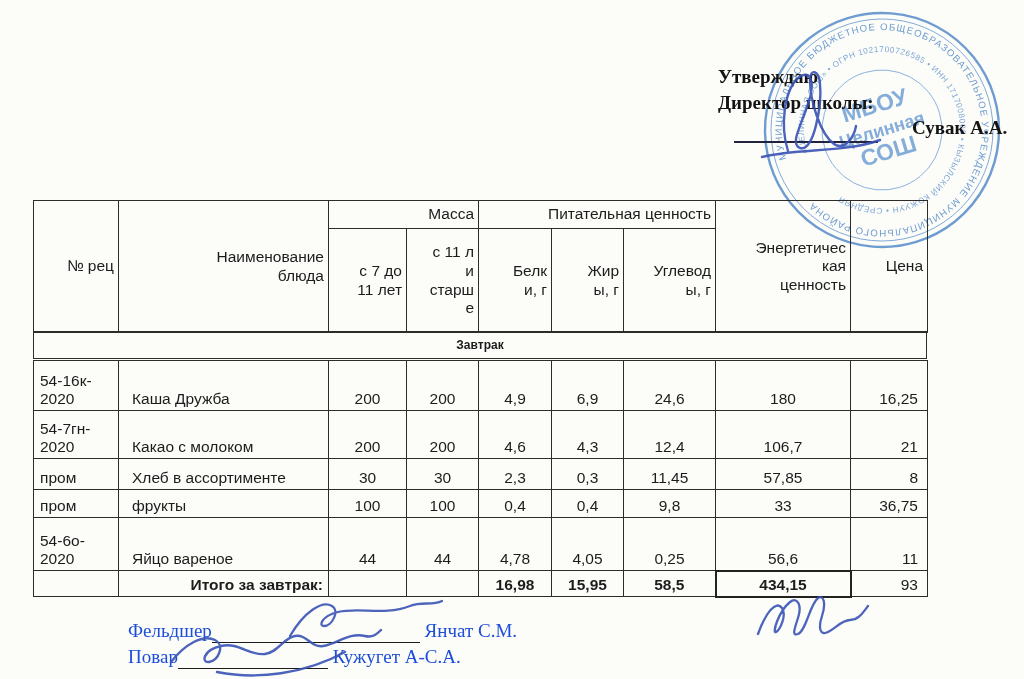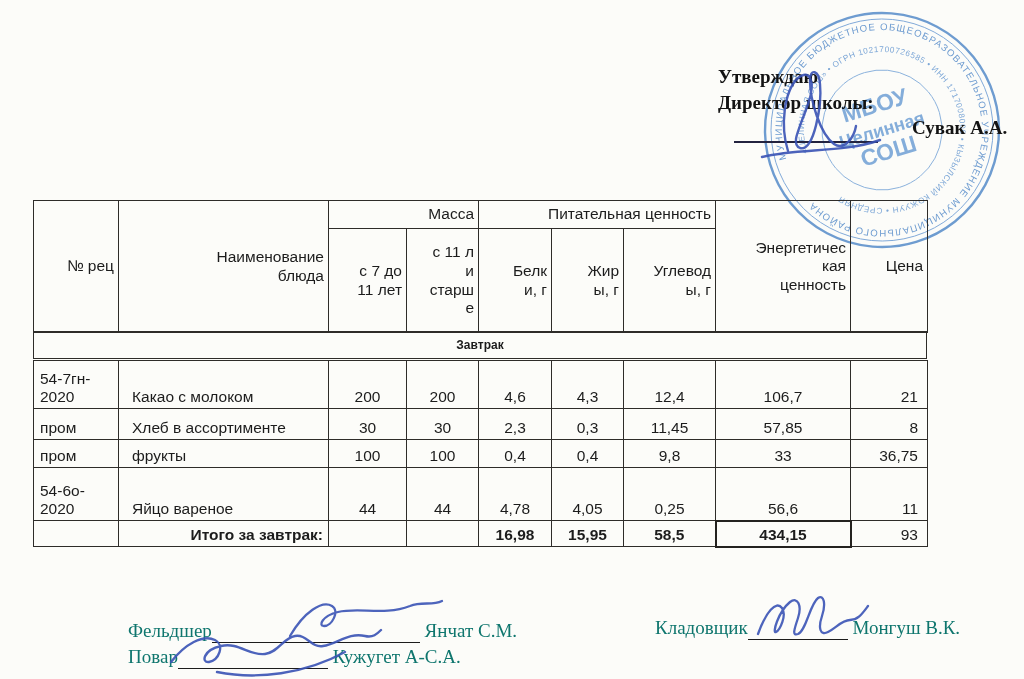--- a/index.html
+++ b/index.html
@@ -42,21 +42,21 @@
   .body-table td { vertical-align:bottom; text-align:center; padding-bottom:3px; white-space:pre-line; }
   .body-table td.c-recipe { text-align:left; padding-left:6px; }
   .body-table td.c-dish   { text-align:left; padding-left:13px; }
   .body-table td.c-price  { text-align:right; padding-right:9px; }
   .total-label { font-weight:bold; text-align:right !important; padding-right:5px !important; }
   .b { font-weight:bold; }
   .energy-box { border:2.6px solid #24221f !important; font-weight:bold;margin-top:16px; }
 
   
   .sig-row { position:absolute; z-index:4; font-family:"Liberation Serif", serif;
-    font-size:19px; color:#0f766e; white-space:nowrap; }
+    font-size:19px; color:#1d4ed8; white-space:nowrap; }
   .uline { display:inline-block; border-bottom:1.7px solid #1c1c1c; }
 </style>
 </head>
 <body>
 
 <div class="doc">
 
   <svg class="stamp" width="242" height="244" viewBox="0 0 242 244">
     <g transform="rotate(-17 121 122)" fill="none">
       <circle cx="121" cy="122" r="117" stroke="#5b8fcb" stroke-width="2.4"></circle>
@@ -144,20 +144,32 @@
         <col style="width:210px">
         <col style="width:78px">
         <col style="width:72px">
       <col style="width:73px">
         <col style="width:72px">
         <col style="width:92px">
         <col style="width:135px">
         <col style="width:77px">
     </colgroup>
     <tbody>
+        <tr style="height:50px;">
+      <td class="c-recipe">54-16к-
+2020</td>
+      <td class="c-dish">Каша Дружба</td>
+      <td>200</td>
+      <td>200</td>
+      <td>4,9</td>
+      <td>6,9</td>
+      <td>24,6</td>
+      <td>180</td>
+      <td class="c-price">16,25</td>
+    </tr>
     <tr style="height:48px;">
       <td class="c-recipe">54-7гн-
 2020</td>
       <td class="c-dish">Какао с молоком</td>
       <td>200</td>
       <td>200</td>
       <td>4,6</td>
       <td>4,3</td>
       <td>12,4</td>
       <td>106,7</td>
@@ -210,23 +222,20 @@
     </tr>
   </tbody>
     </table>
 
   <div class="sig-row" style="left:128px; top:620px;">
     <span>Фельдшер</span><span class="uline" style="width:208px;">&nbsp;</span>&nbsp;<span>Янчат С.М.</span>
   </div>
   <div class="sig-row" style="left:128px; top:646px;">
     <span>Повар</span><span class="uline" style="width:150px;">&nbsp;</span>&nbsp;<span>Кужугет А-С.А.</span>
   </div>
-  <div class="sig-row" style="left:655px; top:617px;">
-    <span>Кладовщик</span><span class="uline" style="width:100px;">&nbsp;</span>&nbsp;<span>Монгуш В.К.</span>
-  </div>
 
   <svg class="ink" style="left:282px; top:592px;" width="170" height="55" viewBox="0 0 170 55">
     <g fill="none" stroke="#3a53b5" stroke-width="2.3" stroke-linecap="round" opacity="0.9">
       <path d="M 8 44 C 22 20 40 8 50 14 C 58 19 50 34 42 34 C 36 34 40 24 56 20 C 78 15 102 24 128 14 C 140 9 150 14 160 9"></path>
     </g>
   </svg>
   <svg class="ink" style="left:165px; top:616px;" width="220" height="64" viewBox="0 0 220 64">
     <g fill="none" stroke="#3a53b5" stroke-width="2.4" stroke-linecap="round" opacity="0.9">
       <path d="M 6 46 C 20 28 38 18 50 24 C 60 29 54 44 44 46 C 36 47 38 34 56 30 C 74 26 84 40 100 38 C 114 36 118 22 130 20 C 142 18 146 32 158 30 C 172 28 184 16 200 20 C 208 22 212 18 216 14"></path>
       <path d="M 52 56 C 92 64 140 58 180 36"></path>

